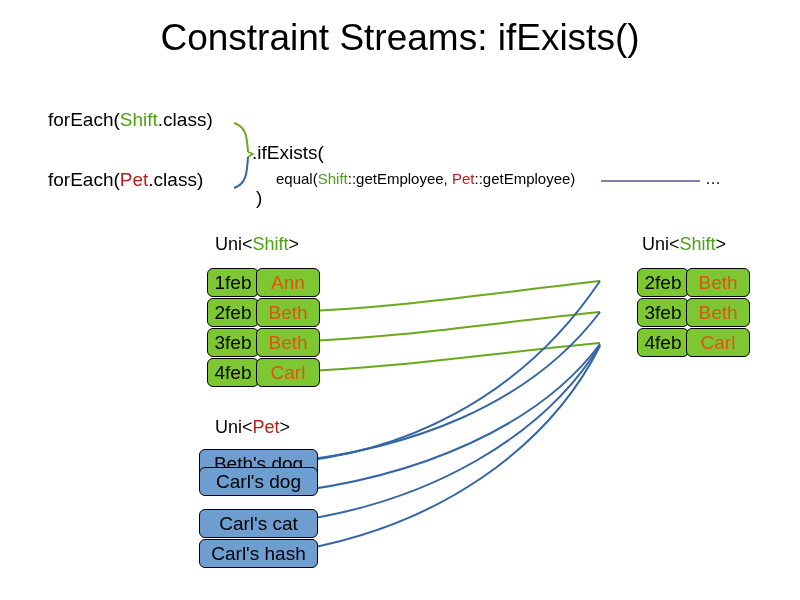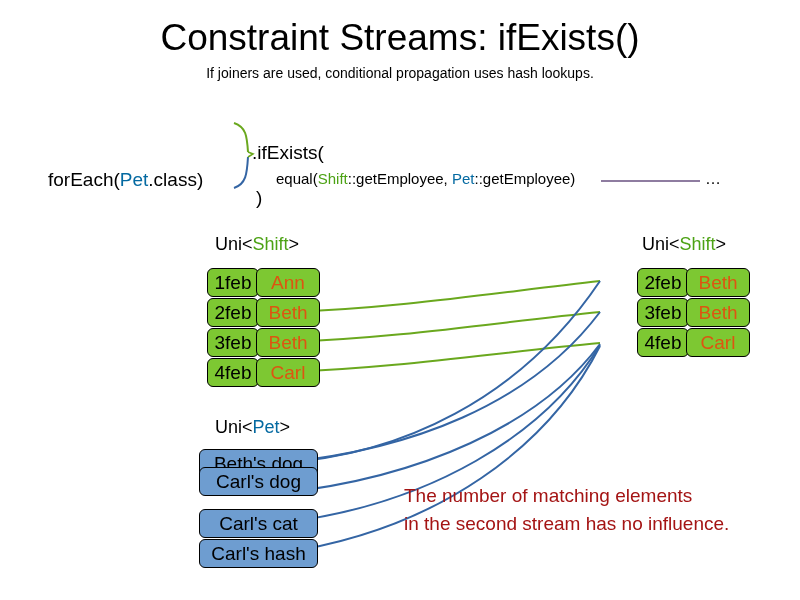--- a/index.html
+++ b/index.html
@@ -16,21 +16,21 @@
     left:0;top:18px;width:800px;text-align:center;
     font-size:37px;color:#000000;line-height:1.1;white-space:nowrap;
   }
   #subtitle{
     left:0;top:66px;width:800px;text-align:center;
     font-size:14px;color:#000000;line-height:1.1;white-space:nowrap;
   }
 
   .codeline{font-size:19px;color:#000000;white-space:nowrap;line-height:1;}
   .cls-shift{color:#4CA214;}
-  .cls-pet{color:#0369a1;}
+  .cls-pet{color:#b91c1c;}
 
   #foreach-shift{left:48px;top:110px;}
   #foreach-pet{left:48px;top:170px;}
   #ifexists{left:252px;top:143px;}
   #equalline{left:276px;top:171px;font-size:15px;white-space:nowrap;}
   #closeparen{left:256px;top:188px;}
 
   .lbl{font-size:18px;color:#000000;white-space:nowrap;line-height:1;margin-left:44px;}
   #lbl-left-shift{left:171px;top:235px;}
   #lbl-right-shift{left:598px;top:235px;}
@@ -62,21 +62,20 @@
 
   svg#wires{position:absolute;left:0;top:0;width:800px;height:600px;
     pointer-events:none;}
 </style>
 </head>
 <body>
 
 <div id="stage">
 
   <div class="abs" id="title">Constraint Streams: ifExists()</div>
-  <div class="abs" id="subtitle">If joiners are used, conditional propagation uses hash lookups.</div>
 
   <svg id="wires" viewBox="0 0 800 600">
 
     <path d="M234,123 C246,127 247,136 248,152" fill="none" stroke="#6AA81E" stroke-width="2"></path>
 
     <path d="M234,188 C246,184 247,174 248,157" fill="none" stroke="#3465A4" stroke-width="2"></path>
 
     <path d="M248,152 L253,154 L248,157" fill="none" stroke="#6AA81E" stroke-width="1.6"></path>
 
     <line x1="601" y1="181" x2="700" y2="181" stroke="#8E7CA0" stroke-width="2"></line>
@@ -85,20 +84,23 @@
     <path d="M288,342 C400,338 500,322 600,312" fill="none" stroke="#6AA81E" stroke-width="2"></path>
     <path d="M288,372 C400,368 500,352 600,343" fill="none" stroke="#6AA81E" stroke-width="2"></path>
 
     <path d="M281,463 C400,455 520,400 600,281" fill="none" stroke="#3465A4" stroke-width="2"></path>
     <path d="M281,463 C410,450 530,405 600,312" fill="none" stroke="#3465A4" stroke-width="2"></path>
     <path d="M281,493 C420,478 540,425 600,344" fill="none" stroke="#3465A4" stroke-width="2"></path>
     <path d="M281,523 C430,505 545,435 600,345" fill="none" stroke="#3465A4" stroke-width="2"></path>
     <path d="M281,553 C440,530 550,445 600,346" fill="none" stroke="#3465A4" stroke-width="2"></path>
   </svg>
 
+  <div class="abs codeline" id="foreach-shift">
+    <span>forEach(</span><span class="cls-shift">Shift</span><span>.class)</span>
+  </div>
 
   <div class="abs codeline" id="foreach-pet">
     <span>forEach(</span><span class="cls-pet">Pet</span><span>.class)</span>
   </div>
 
   <div class="abs codeline" id="ifexists">.ifExists(</div>
 
   <div class="abs codeline" id="equalline">
     <span>equal(</span><span class="cls-shift">Shift</span><span>::getEmployee, </span><span class="cls-pet">Pet</span><span>::getEmployee)</span>
   </div>
@@ -155,18 +157,14 @@
   <div class="row" style="left:162px;top:467px;">
     <div class="cell blue single">Carl's dog</div>
   </div>
   <div class="row" style="left:162px;top:509px;">
     <div class="cell blue single">Carl's cat</div>
   </div>
   <div class="row" style="left:162px;top:539px;">
     <div class="cell blue single">Carl's hash</div>
   </div>
 
-  <div class="abs" id="annotation">
-    <div>The number of matching elements</div>
-    <div>in the second stream has no influence.</div>
-  </div>
 
 </div>
 
 </body></html>

